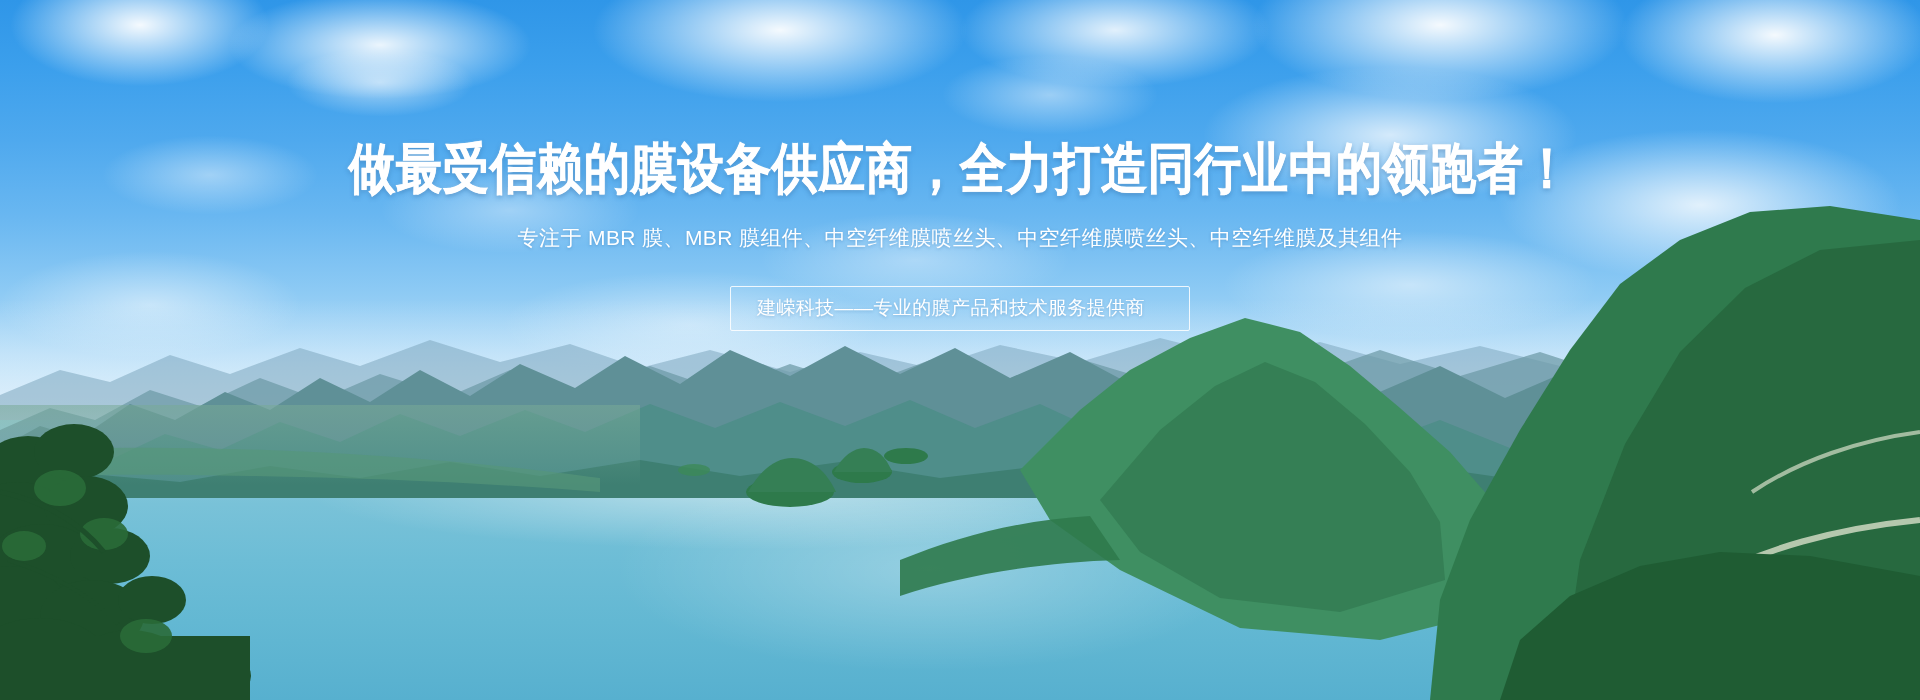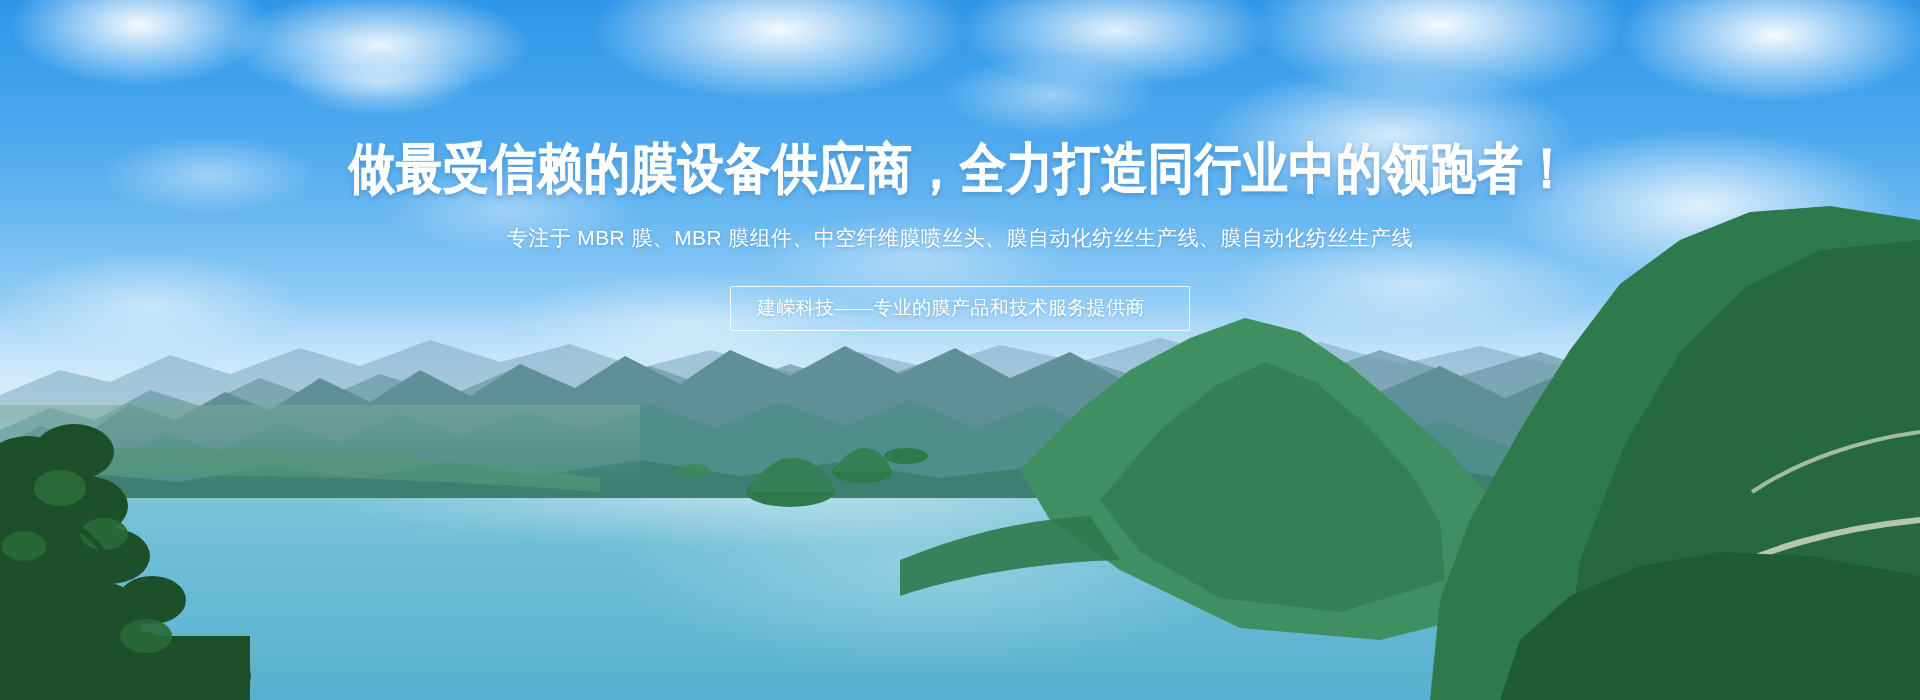--- a/index.html
+++ b/index.html
@@ -234,20 +234,20 @@
       </g>
 
       <path stroke="#1d4f2a" stroke-width="5" fill="none" d="M0,492 C40,500 78,520 104,552"></path>
       <path stroke="#1d4f2a" stroke-width="4" fill="none" d="M8,560 C48,572 90,594 118,624"></path>
     </svg>
   </div>
 
   <div class="content">
     <div class="headline">做最受信赖的膜设备供应商，全力打造同行业中的领跑者！</div>
 
-    <div class="subtitle">专注于 MBR 膜、MBR 膜组件、中空纤维膜喷丝头、膜自动化纺丝生产线、膜自动化纺丝生产线</div>
+    <div class="subtitle">专注于 MBR 膜、MBR 膜组件、中空纤维膜喷丝头、中空纤维膜喷丝头、中空纤维膜及其组件</div>
 
     <div class="tagline-box">
       <span class="tagline-text">建嵘科技——专业的膜产品和技术服务提供商</span>
     </div>
   </div>
 
 </div>
 
 </body></html>

